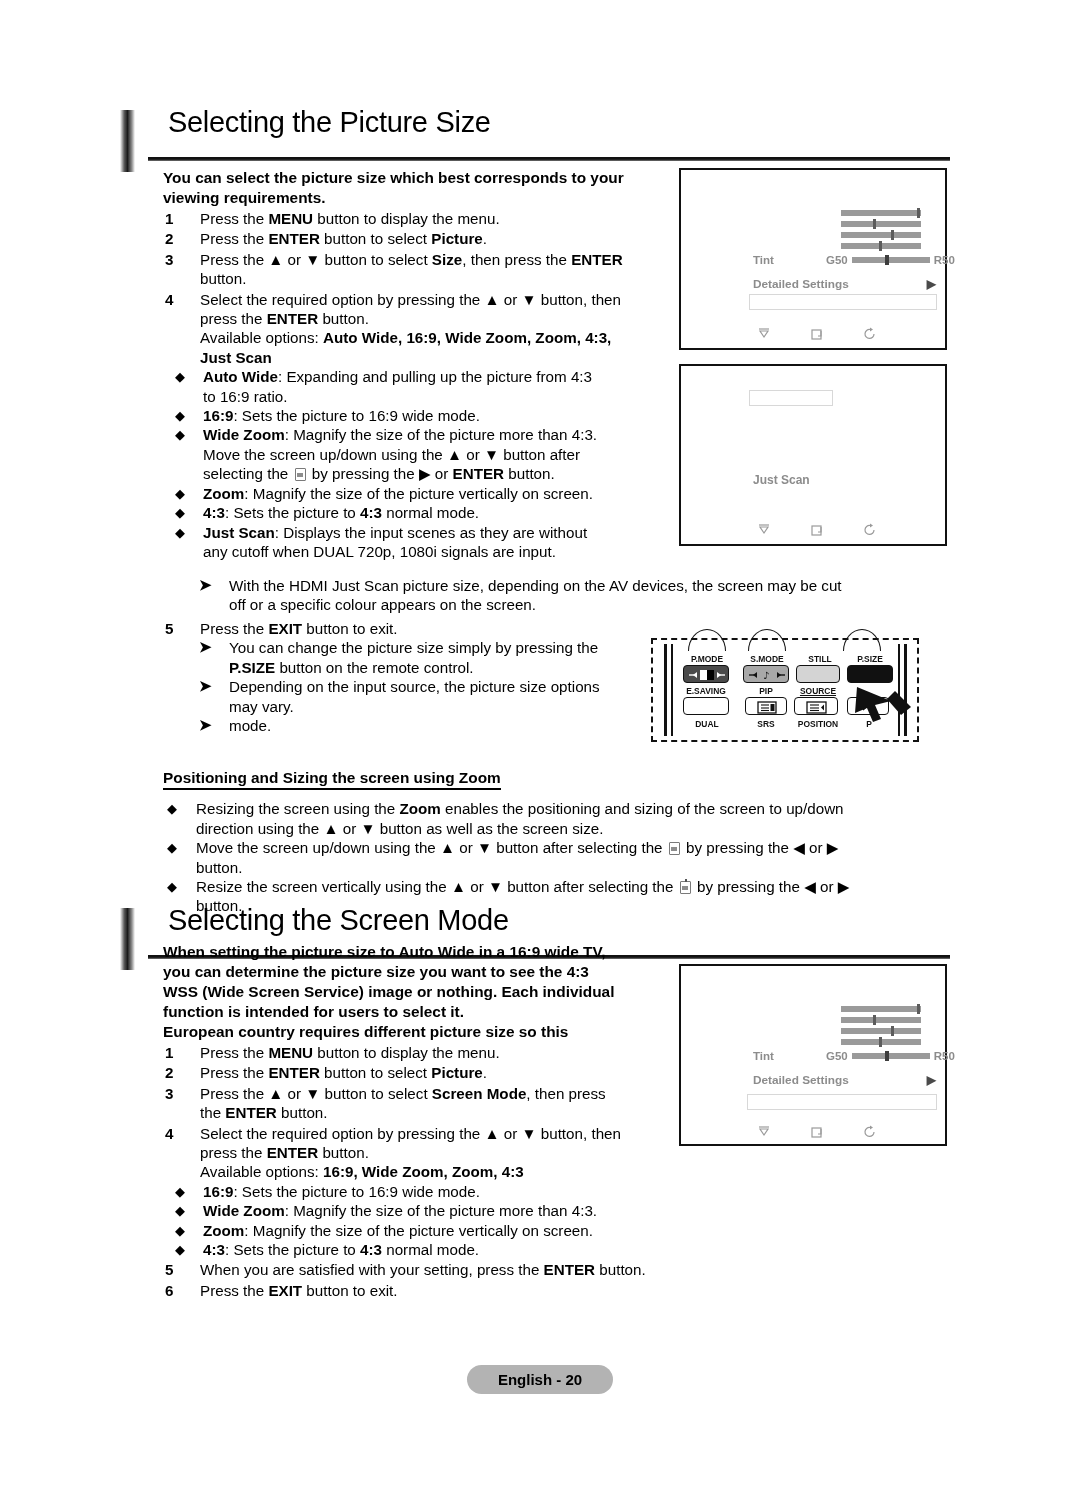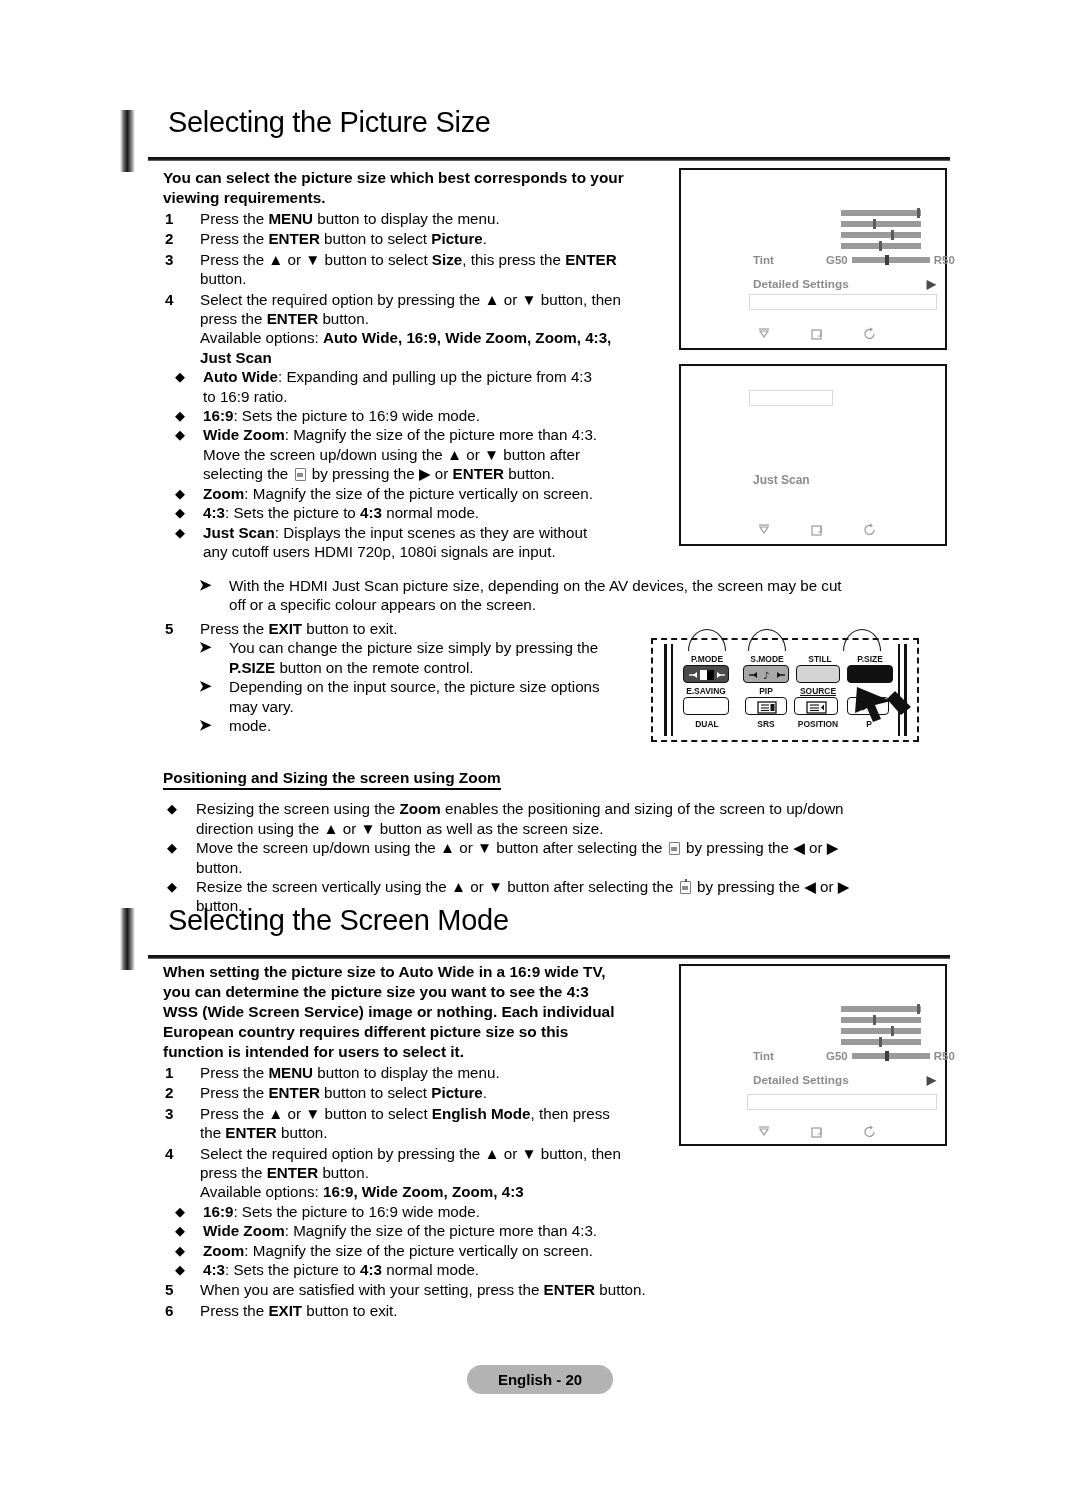--- a/index.html
+++ b/index.html
@@ -208,21 +208,21 @@
       <span>Press the </span><b>MENU</b><span> button to display the menu.</span>
     </div>
 
     <div class="step">
       <span class="num">2</span>
       <span>Press the </span><b>ENTER</b><span> button to select </span><b>Picture</b><span>.</span>
     </div>
 
     <div class="step">
       <span class="num">3</span>
-      <span>Press the ▲ or ▼ button to select </span><b>Size</b><span>, this press the </span><b>ENTER</b>
+      <span>Press the ▲ or ▼ button to select </span><b>Size</b><span>, then press the </span><b>ENTER</b>
       <div>button.</div>
     </div>
 
     <div class="step">
       <span class="num">4</span>
       <span>Select the required option by pressing the ▲ or ▼ button, then</span>
       <div><span>press the </span><b>ENTER</b><span> button.</span></div>
     </div>
 
     <div class="plain">
@@ -254,21 +254,21 @@
     </div>
 
     <div class="dia">
       <span class="mk">◆</span>
       <b>4:3</b><span>: Sets the picture to </span><b>4:3</b><span> normal mode.</span>
     </div>
 
     <div class="dia">
       <span class="mk">◆</span>
       <b>Just Scan</b><span>: Displays the input scenes as they are without</span>
-      <div>any cutoff users HDMI 720p, 1080i signals are input.</div>
+      <div>any cutoff when DUAL 720p, 1080i signals are input.</div>
     </div>
   </div>
 
   <div class="col-wide" style="top:576px;">
     <div class="arw">
       <span class="mk">➤</span>
       <span>With the HDMI Just Scan picture size, depending on the AV devices, the screen may be cut</span>
       <div>off or a specific colour appears on the screen.</div>
     </div>
   </div>
@@ -320,42 +320,42 @@
       <div>button.</div>
     </div>
   </div>
 
   <div class="section-head" style="top:908px;">
     <div class="head-bar"></div>
     <div class="head-title">Selecting the Screen Mode</div>
     <div class="head-rule"></div>
   </div>
 
-  <div class="col-left" style="top:962px;">
+  <div class="col-left" style="top:942px;">
     <div class="intro">
       <div>When setting the picture size to Auto Wide in a 16:9 wide TV,</div>
       <div>you can determine the picture size you want to see the 4:3</div>
       <div>WSS (Wide Screen Service) image or nothing. Each individual</div>
+      <div>function is intended for users to select it.</div>
       <div>European country requires different picture size so this</div>
-      <div>function is intended for users to select it.</div>
     </div>
 
     <div class="step">
       <span class="num">1</span>
       <span>Press the </span><b>MENU</b><span> button to display the menu.</span>
     </div>
 
     <div class="step">
       <span class="num">2</span>
       <span>Press the </span><b>ENTER</b><span> button to select </span><b>Picture</b><span>.</span>
     </div>
 
     <div class="step">
       <span class="num">3</span>
-      <span>Press the ▲ or ▼ button to select </span><b>English Mode</b><span>, then press</span>
+      <span>Press the ▲ or ▼ button to select </span><b>Screen Mode</b><span>, then press</span>
       <div><span>the </span><b>ENTER</b><span> button.</span></div>
     </div>
 
     <div class="step">
       <span class="num">4</span>
       <span>Select the required option by pressing the ▲ or ▼ button, then</span>
       <div><span>press the </span><b>ENTER</b><span> button.</span></div>
     </div>
 
     <div class="plain">

